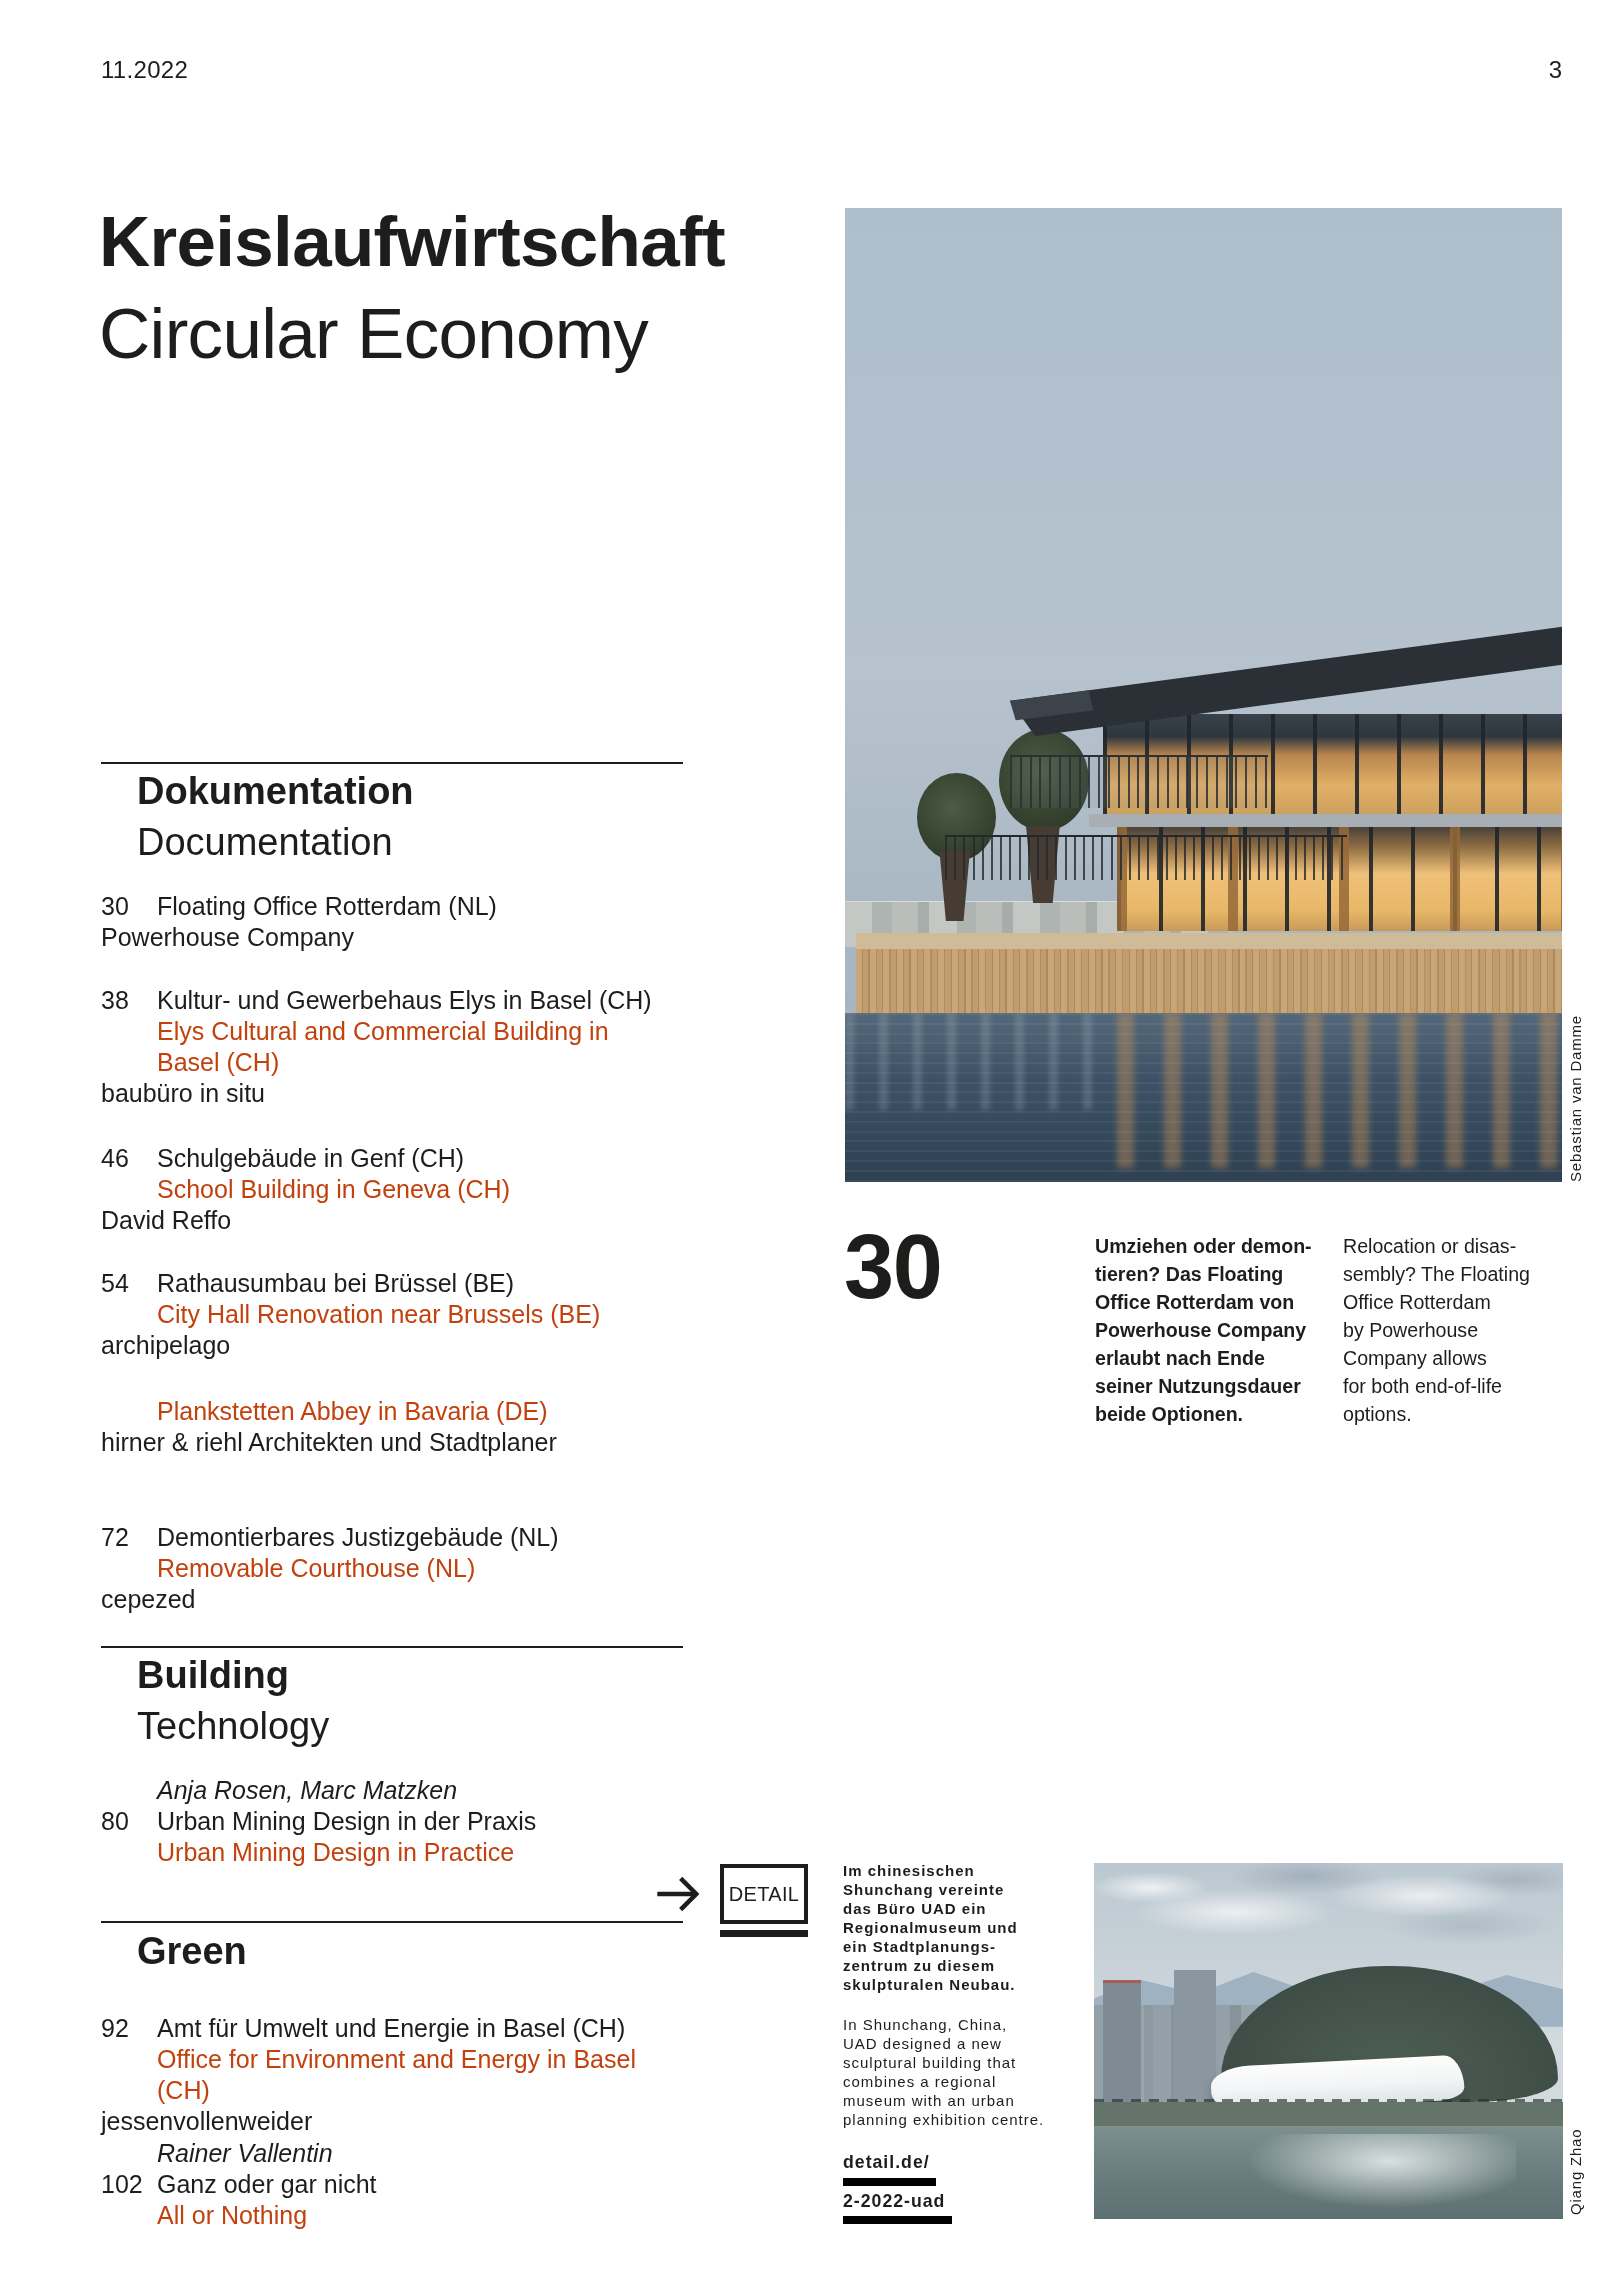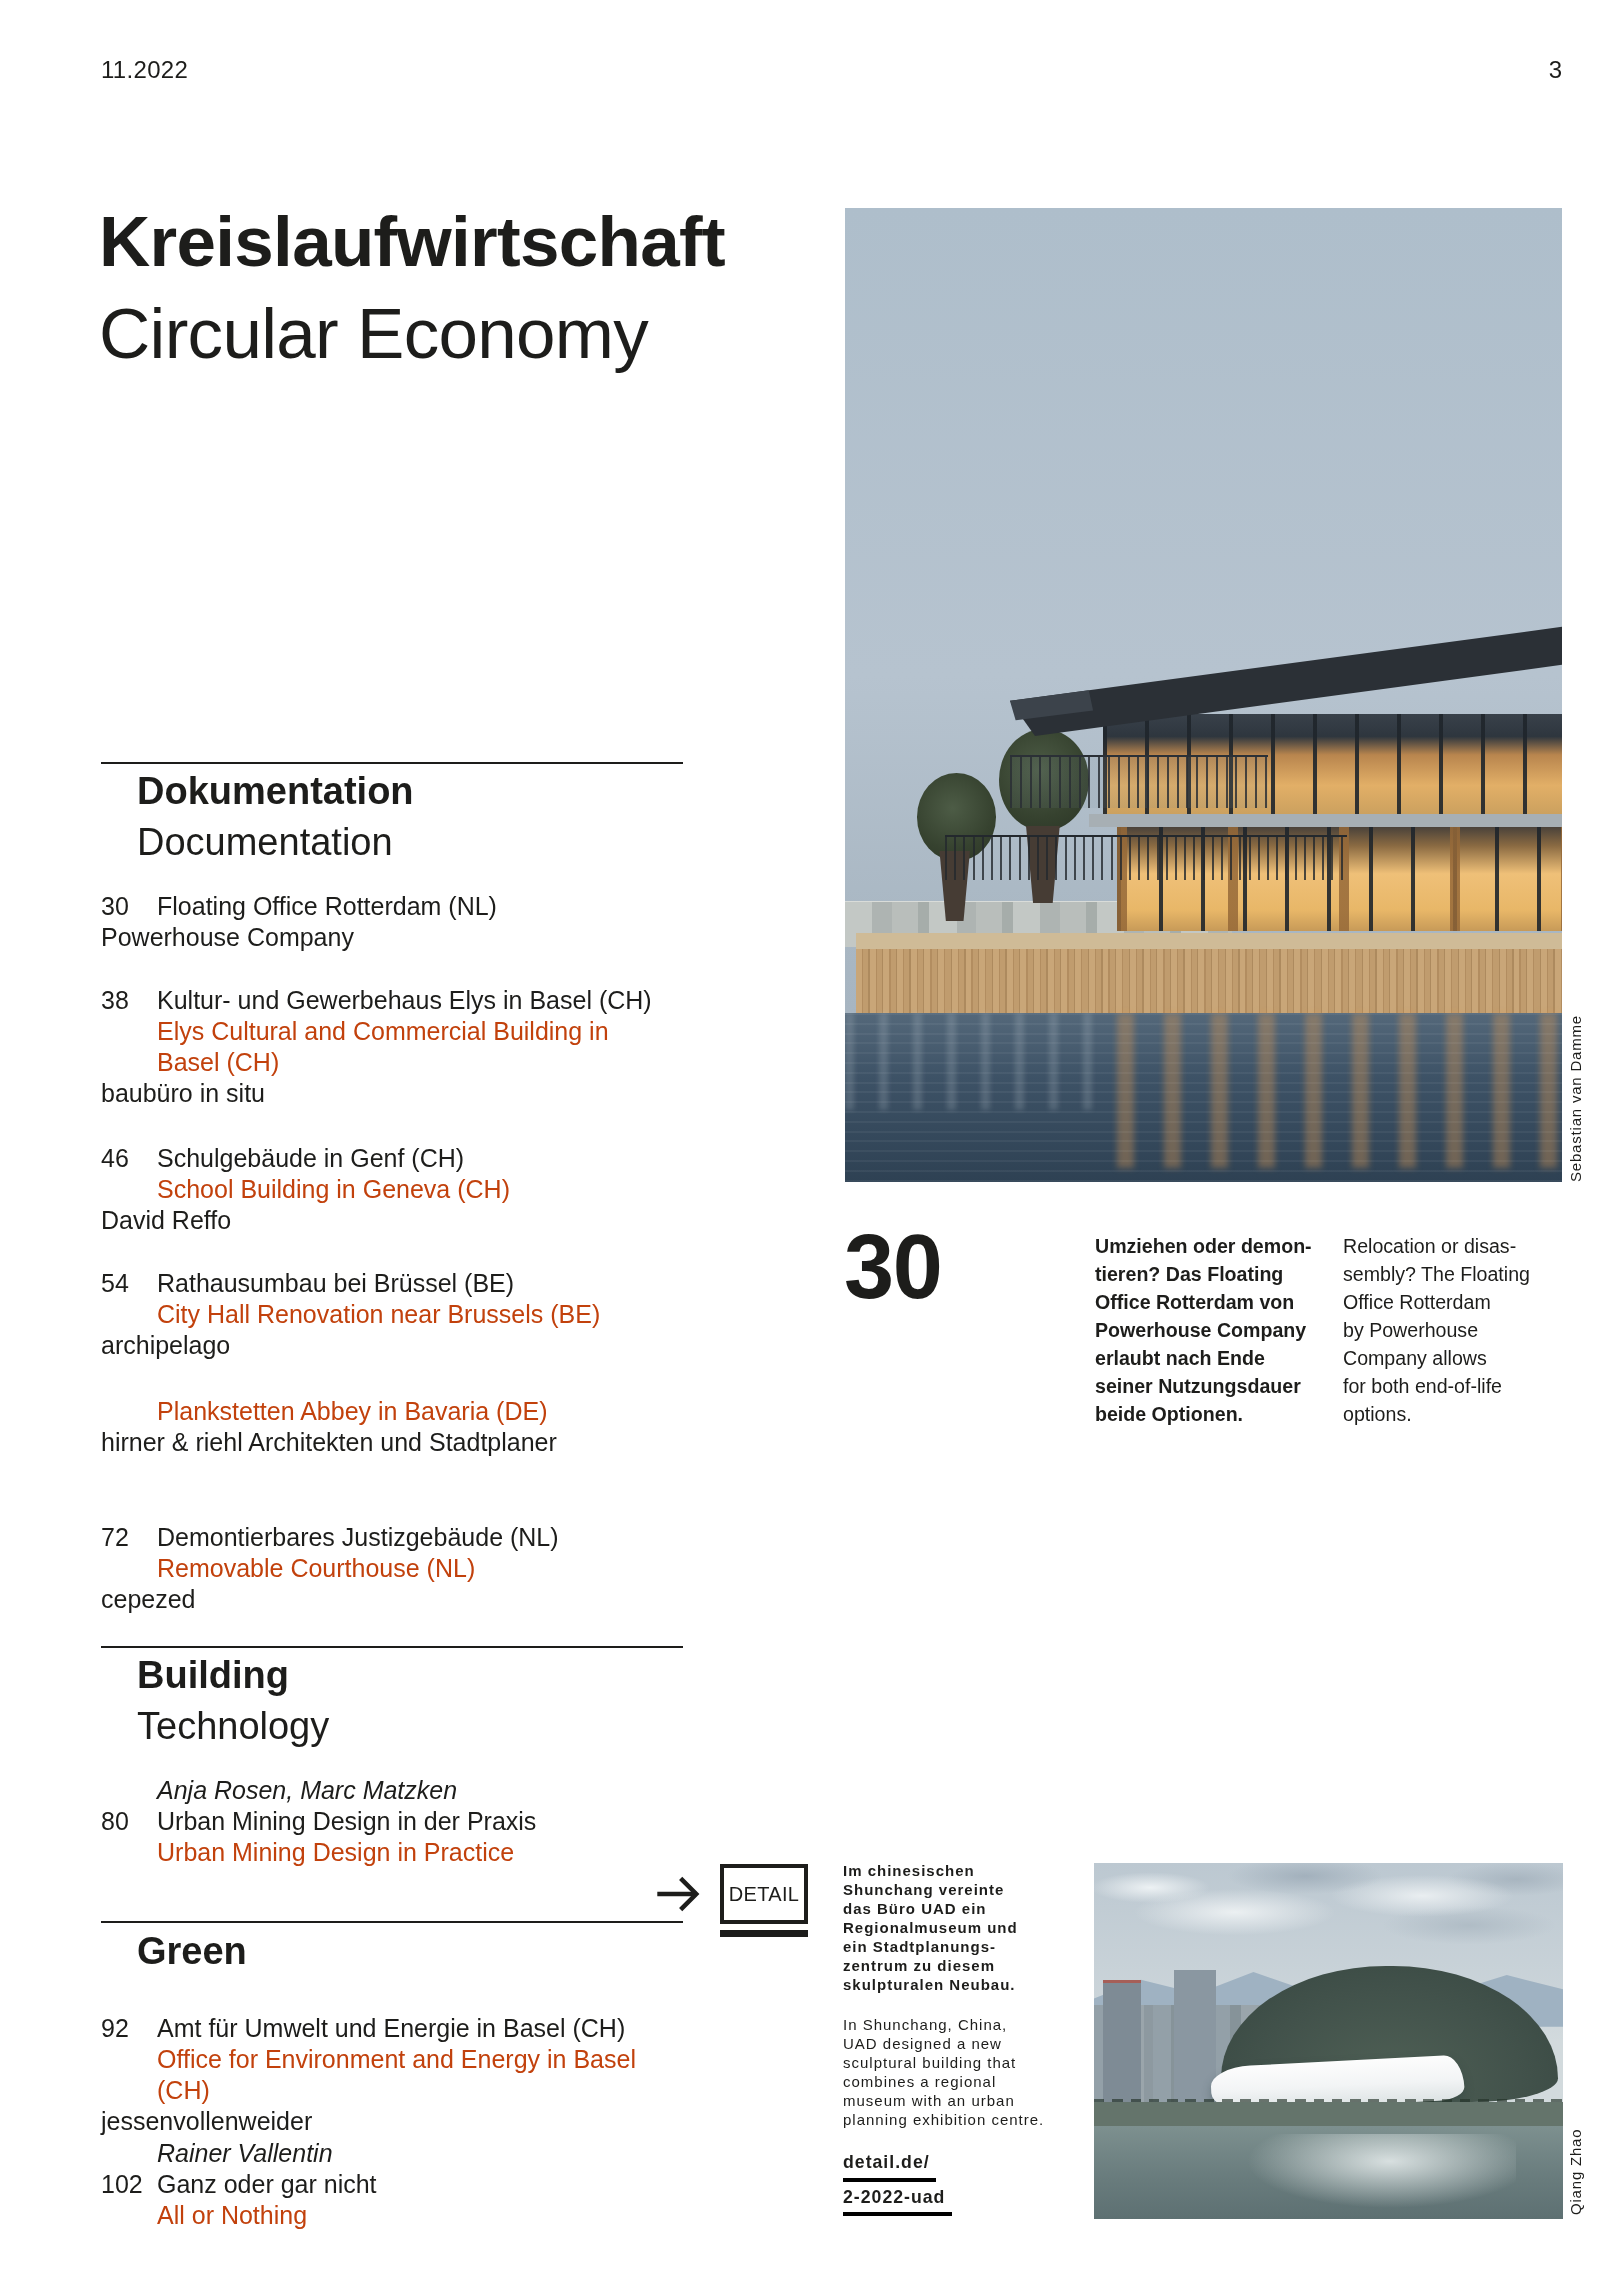--- a/index.html
+++ b/index.html
@@ -39,21 +39,21 @@
   .dlogo{left:720px;top:1864px;width:88px;height:60px;border:4.6px solid #1d1d1b;
          box-sizing:border-box;display:flex;align-items:center;justify-content:center;}
   .dlogo span{font-size:20px;font-weight:400;letter-spacing:0.3px;}
   .dbar{left:720px;top:1930px;width:88px;height:7.2px;background:#1d1d1b;}
 
   
   .teaser{font-size:15px;line-height:19px;letter-spacing:1px;width:242px;}
   .teaser-de{left:843px;top:1861px;font-weight:700;}
   .teaser-en{left:843px;top:2015px;font-weight:400;}
   .tlink{left:843px;top:2152px;font-size:17.7px;font-weight:700;letter-spacing:1px;}
-  .tlink span{display:block;border-bottom:4px solid #000000;padding:0 6.5px 4.6px 0;margin-bottom:5.2px;width:max-content;}
+  .tlink span{display:block;border-bottom:8px solid #000000;padding:0 6.5px 4.6px 0;margin-bottom:5.2px;width:max-content;}
 
   
   .credit{width:19.6px;height:183px;font-size:15px;letter-spacing:0.8px;color:#1d1d1b;
           writing-mode:vertical-rl;transform:rotate(180deg);}
   .credit-main{left:1567px;top:999px;}
   .credit-sec{left:1567px;top:2032px;}
 
   
   .photo-main{left:845px;top:208px;width:717px;height:974px;overflow:hidden;
     background:linear-gradient(180deg,#aebecb 0%,#b6c3cf 48%,#a9b7c3 74%,#a3b1bd 100%);}

